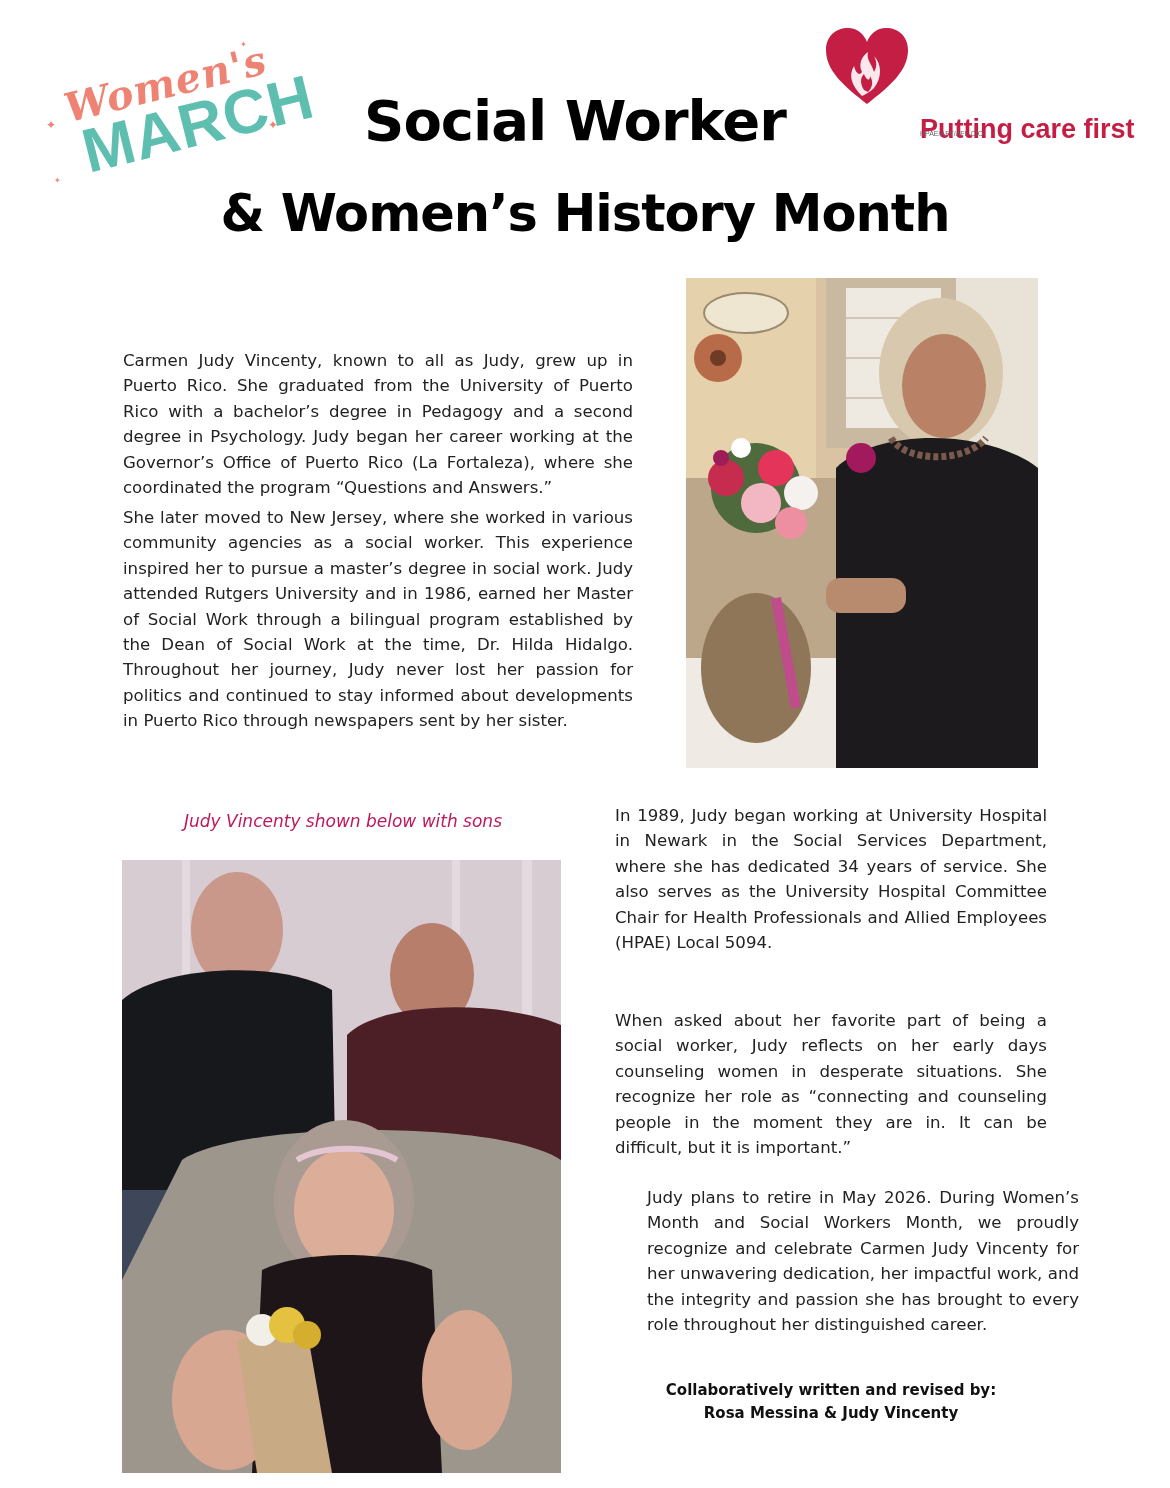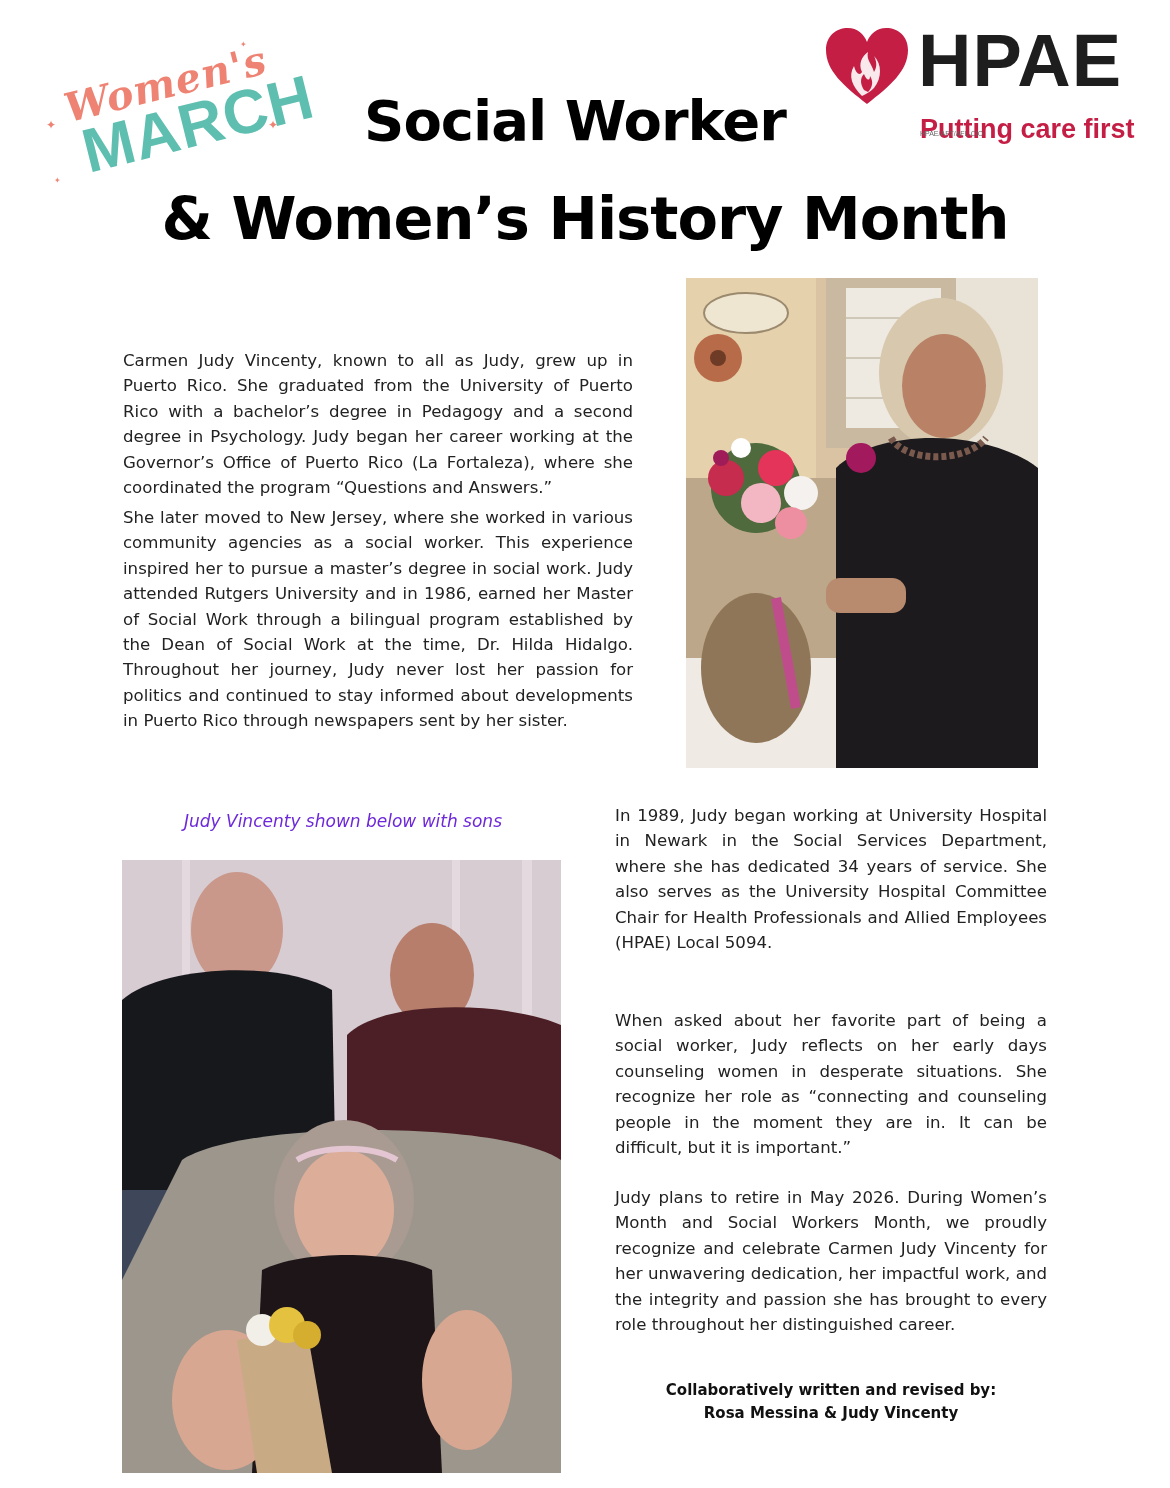--- a/index.html
+++ b/index.html
@@ -15,28 +15,28 @@
   
   .hpae-logo { left: 820px; top: 22px; width: 320px; height: 120px; }
   .hpae-heart { position: absolute; left: 4px; top: 4px; width: 86px; height: 80px; }
   .hpae-word { position: absolute; left: 98px; top: 2px; font-family: "Liberation Sans", sans-serif; font-weight: bold; font-size: 74px; color: #1e1e1e; letter-spacing: 1px; line-height: 1; }
   .hpae-tag { position: absolute; left: 100px; top: 76px; font-family: "Liberation Sans", sans-serif; font-weight: bold; font-size: 27px; color: #c41e45; white-space: nowrap; margin-top: 16px; }
   .hpae-sub { position: absolute; left: 100px; top: 108px; font-family: "Liberation Sans", sans-serif; font-size: 7px; color: #666; }
 
   
   .title { left: 0; width: 1170px; text-align: center; font-family: "DejaVu Sans", sans-serif; font-weight: bold; color: #000; letter-spacing: -1px; }
   .title-1 { top: 88px; font-size: 56px; left: -10px; }
-  .title-2 { top: 184px; font-size: 59px; left: 0; }
+  .title-2 { top: 184px; font-size: 51px; left: 0; }
 
   
   .para { font-family: "DejaVu Sans", sans-serif; font-size: 16.6px; line-height: 25.4px; text-align: justify; color: #222; margin: 0; }
   .col-left { left: 123px; width: 510px; }
   .col-right { left: 615px; width: 432px; }
 
-  .caption { left: 123px; width: 440px; top: 811px; text-align: center; font-family: "DejaVu Sans", sans-serif; font-style: italic; font-size: 17px; color: #6d28d9; }
+  .caption { left: 123px; width: 440px; top: 811px; text-align: center; font-family: "DejaVu Sans", sans-serif; font-style: italic; font-size: 17px; color: #be185d; }
   .credits { left: 615px; width: 432px; top: 1379px; text-align: center; font-family: "DejaVu Sans", sans-serif; font-weight: bold; font-size: 15px; line-height: 23px; color: #111; }
 
   
   .photo { overflow: hidden; }
   .photo svg { display: block; width: 100%; height: 100%; }
   .photo-1 { left: 686px; top: 278px; width: 352px; height: 490px; }
   .photo-2 { left: 122px; top: 860px; width: 439px; height: 613px; }
 </style>
 </head>
 <body>
@@ -49,21 +49,20 @@
   <span class="sparkle" style="left:200px;top:10px;font-size:8px;">✦</span>
   <span class="sparkle" style="left:14px;top:146px;font-size:8px;">✦</span>
 </div>
 
 <div class="abs hpae-logo">
   <svg class="hpae-heart" viewBox="0 0 86 80">
     <path d="M43 78 C20 60 2 45 2 24 C2 10 12 2 24 2 C33 2 40 8 43 16 C46 8 53 2 62 2 C74 2 84 10 84 24 C84 45 66 60 43 78 Z" fill="#c41e45"></path>
     <path d="M38 70 C28 60 24 50 30 40 C32 48 36 50 38 46 C34 38 38 30 44 26 C42 34 48 38 50 46 C54 40 52 34 50 30 C58 38 58 52 50 62 C46 66 42 68 38 70 Z" fill="#ffffff" opacity="0.9"></path>
     <path d="M40 64 C36 58 36 52 40 48 C42 54 46 56 46 50 C50 56 48 62 44 66 Z" fill="#c41e45"></path>
   </svg>
-  <span class="hpae-word">HPAE</span>
   <span class="hpae-tag">Putting care first</span>
   <span class="hpae-sub">HPAE/AFT/AFL-CIO</span>
 </div>
 
 <div class="abs title title-1">Social Worker</div>
 <div class="abs title title-2">&amp; Women’s History Month</div>
 
 <p class="abs para col-left" style="top:301px;margin-top:47px;">Carmen Judy Vincenty, known to all as Judy, grew up in Puerto Rico. She graduated from the University of Puerto Rico with a bachelor’s degree in Pedagogy and a second degree in Psychology. Judy began her career working at the Governor’s Office of Puerto Rico (La Fortaleza), where she coordinated the program “Questions and Answers.”</p>
 <p class="abs para col-left" style="top:505px;">She later moved to New Jersey, where she worked in various community agencies as a social worker. This experience inspired her to pursue a master’s degree in social work. Judy attended Rutgers University and in 1986, earned her Master of Social Work through a bilingual program established by the Dean of Social Work at the time, Dr. Hilda Hidalgo. Throughout her journey, Judy never lost her passion for politics and continued to stay informed about developments in Puerto Rico through newspapers sent by her sister.</p>
 
@@ -131,18 +130,18 @@
 
     <path d="M115 480 L185 470 L210 613 L135 613 Z" fill="#c8aa84"></path>
     <circle cx="140" cy="470" r="16" fill="#f1efe8"></circle>
     <circle cx="165" cy="465" r="18" fill="#e4c23f"></circle>
     <circle cx="185" cy="475" r="14" fill="#d6ae2f"></circle>
   </svg>
 </div>
 
 <p class="abs para col-right" style="top:803px;">In 1989, Judy began working at University Hospital in Newark in the Social Services Department, where she has dedicated 34 years of service. She also serves as the University Hospital Committee Chair for Health Professionals and Allied Employees (HPAE) Local 5094.</p>
 <p class="abs para col-right" style="top:1008px;">When asked about her favorite part of being a social worker, Judy reflects on her early days counseling women in desperate situations. She recognize her role as “connecting and counseling people in the moment they are in. It can be difficult, but it is important.”</p>
-<p class="abs para col-right" style="top:1185px;">Judy plans to retire in May 2026. During Women’s Month and Social Workers Month, we proudly recognize and celebrate Carmen Judy Vincenty for her unwavering dedication, her impactful work, and the integrity and passion she has brought to every role throughout her distinguished career.</p>
+<p class="abs para col-right" style="top:1185px;margin-left:32px;">Judy plans to retire in May 2026. During Women’s Month and Social Workers Month, we proudly recognize and celebrate Carmen Judy Vincenty for her unwavering dedication, her impactful work, and the integrity and passion she has brought to every role throughout her distinguished career.</p>
 
 <div class="abs credits">
   <div>Collaboratively written and revised by:</div>
   <div>Rosa Messina &amp; Judy Vincenty</div>
 </div>
 
 </body></html>

